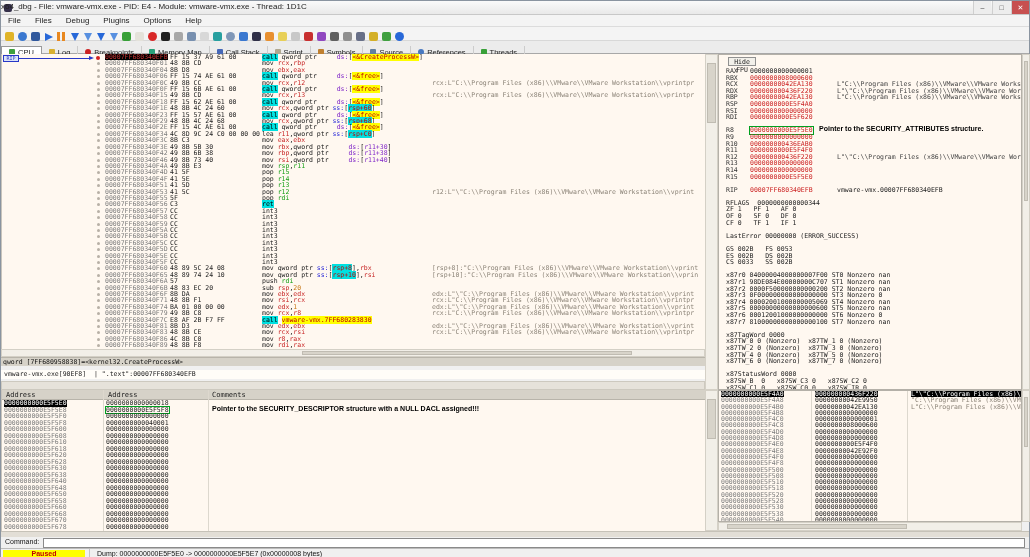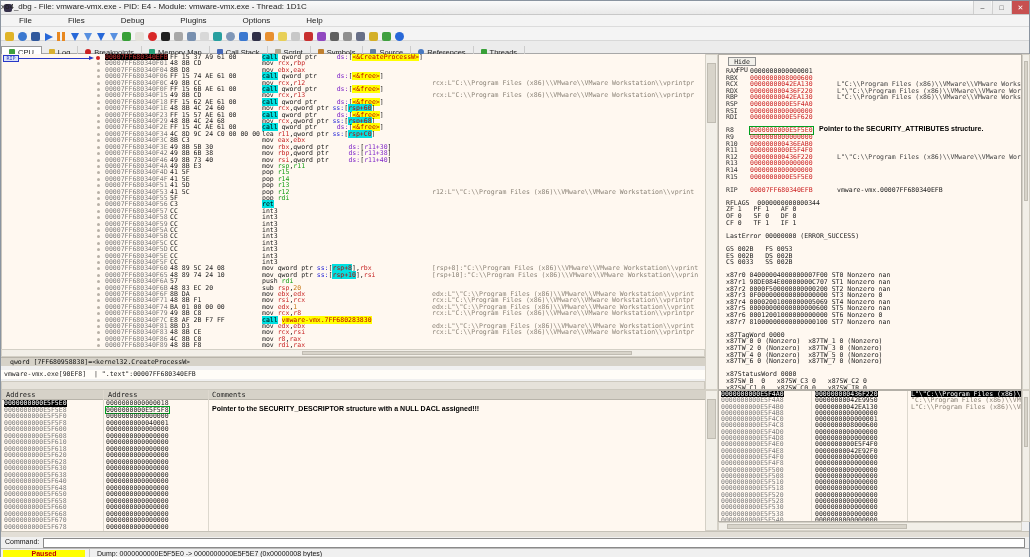--- a/index.html
+++ b/index.html
@@ -14,21 +14,21 @@
   #title-icon { position:absolute; left:3px; top:3px; width:8px; height:8px; background:#35304a; border-radius:2px; }
   #title-text { position:absolute; left:0; right:60px; top:1px; text-align:left; font-size:8px; color:#222; }
   .winbtn { position:absolute; top:0; width:18px; height:13px; font-size:7px; text-align:center; line-height:13px;
             color:#444; background:#ededed; border-left:1px solid #cfcfcf; }
   #btn-min { right:38px; } #btn-max { right:19px; }
   #btn-close { right:0; background:#c75050; color:#fff; }
 
   
   #menubar { position:absolute; left:0; top:14px; width:1028px; height:12px; background:#f4f4f4;
              border-bottom:1px solid #dcdcdc; font-size:8px; line-height:12px; }
-  .menu-item { display:inline-block; padding:0 18px; color:#222; }
+  .menu-item { display:inline-block; padding:0 7px; color:#222; }
 
   
   #toolbar { position:absolute; left:0; top:26px; width:1028px; height:14px; background:#f4f4f4;
              border-bottom:1px solid #d8d8d8; padding-left:2px; white-space:nowrap; }
   .tb-wrap { display:inline-block; width:13px; height:14px; text-align:center; }
   .tb { display:inline-block; margin-top:2px; }
   .tb-sq { width:9px; height:9px; border-radius:2px; }
   .tb-ci { width:9px; height:9px; border-radius:50%; }
   .tb-tr { width:0; height:0; border-left:8px solid #2868d8; border-top:4.5px solid transparent; border-bottom:4.5px solid transparent; }
   .tb-dn { width:0; height:0; border-top:8px solid #2868d8; border-left:4.5px solid transparent; border-right:4.5px solid transparent; }
@@ -64,21 +64,21 @@
   #rip-line { position:absolute; left:18px; top:56.5px; width:70px; height:1px; background:#2838c8; z-index:3; }
   #rip-arrow { position:absolute; left:88px; top:54.5px; width:0; height:0; border-left:5px solid #2838c8;
                border-top:2.5px solid transparent; border-bottom:2.5px solid transparent; z-index:3; }
 
   
   .sb { position:absolute; background:#f2efe8; border:1px solid #d4d0c6; }
   .sb-thumb { position:absolute; background:#d8d4ca; border:1px solid #c0bcb2; }
 
   #dis-hscroll { left:0; top:348px; width:704px; height:8px; }
   #infoline1 { position:absolute; left:0; top:356px; width:704px; height:9px; background:#d6d2c8;
-               border-top:1px solid #b8b4aa; font-size:6.5px; line-height:9px; padding-left:9px; color:#111; white-space:pre; }
+               border-top:1px solid #b8b4aa; font-size:6.5px; line-height:9px; padding-left:2px; color:#111; white-space:pre; }
   #infoline2 { position:absolute; left:0; top:369px; width:704px; height:9px; background:#fffdf8;
                font-size:6.5px; line-height:9px; padding-left:3px; color:#222; white-space:pre; }
   #splitter1 { position:absolute; left:0; top:380px; width:704px; height:9px; background:#e6e2da; border:1px solid #cdc9bf; }
 
   
   #registers { position:absolute; left:717px; top:53px; width:304px; height:336px; background:#fff8f0;
                border:1px solid #b4b0a8; overflow:hidden; }
   #hide-fpu { position:absolute; left:9px; top:2px; width:28px; height:9px; border:1px solid #909090;
               background:#f2f0ea; font-size:6.5px; line-height:8px; text-align:center; color:#222; }
   #reg-lines { position:absolute; left:0; top:13px; width:100%; }

